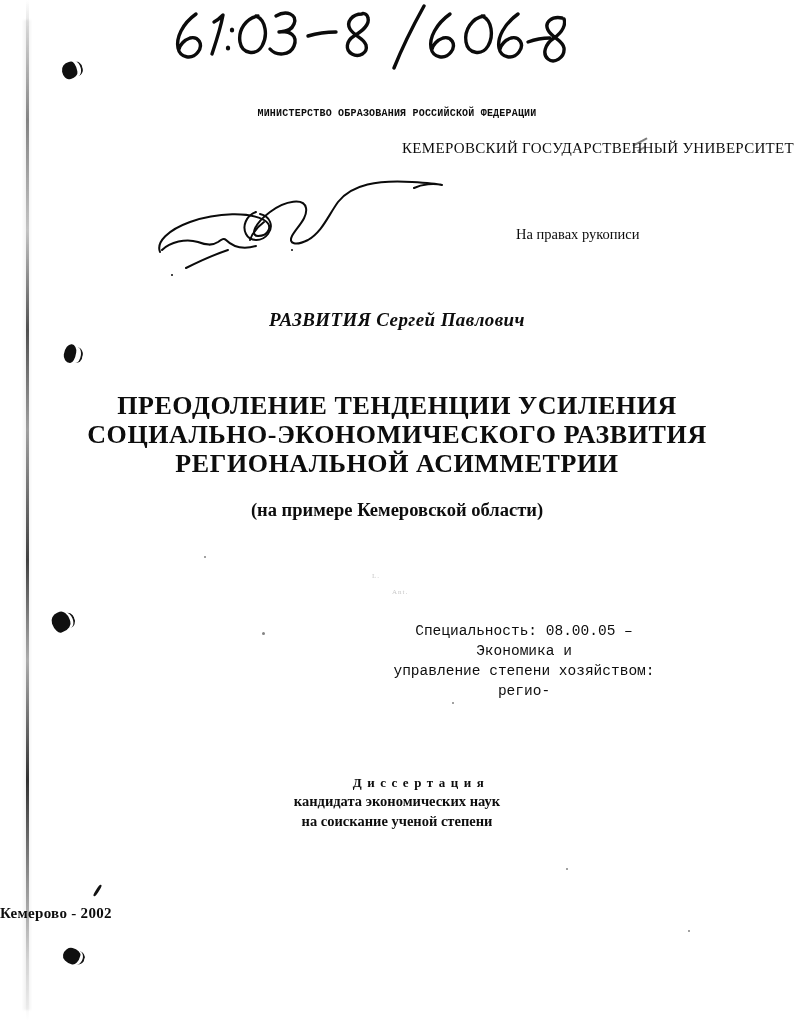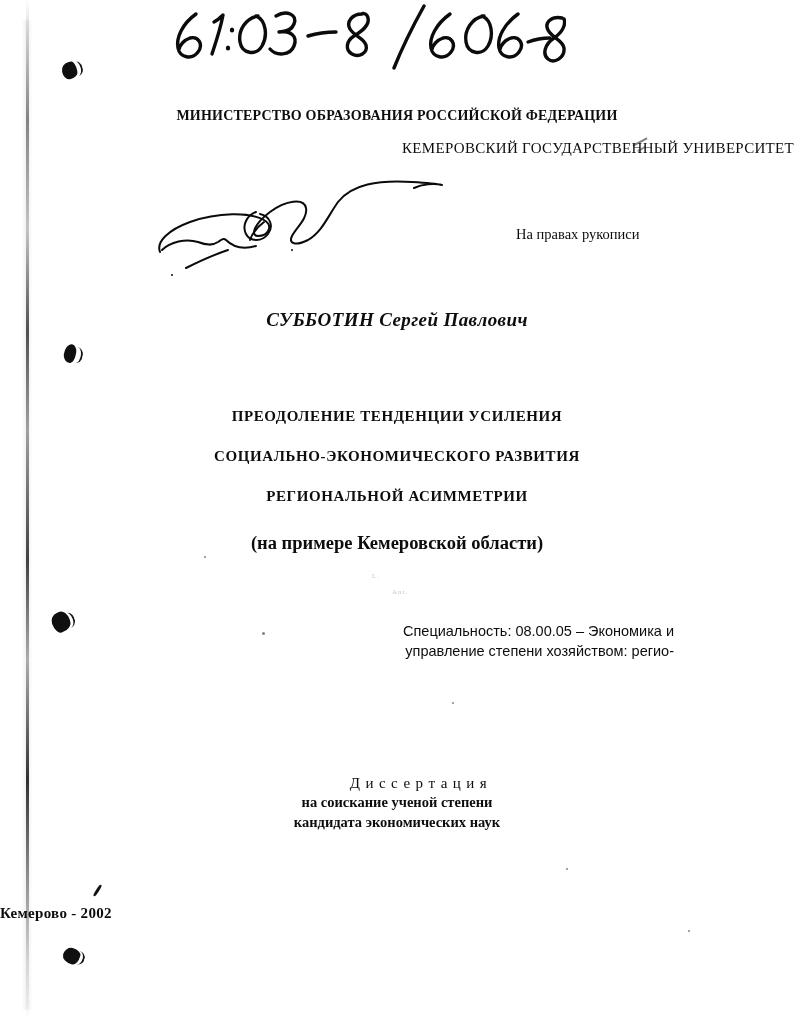--- a/index.html
+++ b/index.html
@@ -166,23 +166,23 @@
     width: 330px;
     height: 106px;
   }
 
   
   .ministry {
     position: absolute;
     left: 0; right: 0; top: 108px;
     text-align: center;
     font-weight: bold;
-    font-size: 14px;
+    font-size: 10px;
     letter-spacing: 0.2px;
-    font-family: Liberation Serif, serif;
+    font-family: Liberation Mono, monospace;
   }
   .university {
     position: absolute;
     left: 0; right: 0; top: 140px;
     text-align: right;
     font-size: 15px;
     letter-spacing: 0.3px;
     font-family: "Liberation Serif", "DejaVu Serif", serif;
   }
   .manuscript-note {
@@ -202,51 +202,50 @@
     letter-spacing: 0.4px;
     font-family: "Liberation Serif", "DejaVu Serif", serif;
   }
   .title-block {
     position: absolute;
     left: 0; right: 0; top: 391px;
     text-align: center;
   }
   .title-line {
     font-weight: bold;
-    font-size: 15px;
+    font-size: 26px;
     letter-spacing: 0.6px;
     line-height: 29px;
     font-family: "Liberation Serif", "DejaVu Serif", serif;
-    margin-top: 11px;
   }
   .title-sub {
     font-weight: bold;
     font-size: 18.5px;
     line-height: 30px;
     margin-top: 17px;
     font-family: "Liberation Serif", "DejaVu Serif", serif;
   }
   .specialty {
     position: absolute;
     left: 374px;
     top: 621px;
     width: 300px;
     font-size: 14.5px;
     line-height: 20px;
-    text-align: right;
-    font-family: Liberation Sans, sans-serif;
+    text-align: center;
+    font-family: Liberation Mono, monospace;
   }
   .degree-block {
     position: absolute;
     left: 0; right: 0; top: 775px;
     text-align: center;
   }
   .degree-word {
-    font-weight: normal;
-    font-size: 15px;
+    font-weight: bold;
+    font-size: 13px;
     letter-spacing: 5.5px;
     font-family: "Liberation Serif", "DejaVu Serif", serif;
     padding-left: 48px;
   }
   .degree-line {
     font-weight: bold;
     font-size: 14.5px;
     line-height: 20px;
     font-family: "Liberation Serif", "DejaVu Serif", serif;
   }
@@ -328,35 +327,35 @@
       <ellipse cx="146" cy="78" rx="1" ry="1" fill="#0b0b0b" stroke="none"></ellipse>
       <ellipse cx="26" cy="103" rx="1" ry="1" fill="#0b0b0b" stroke="none"></ellipse>
     </g>
   </svg>
 
   <div class="ministry">МИНИСТЕРСТВО ОБРАЗОВАНИЯ РОССИЙСКОЙ ФЕДЕРАЦИИ</div>
   <div class="university">КЕМЕРОВСКИЙ ГОСУДАРСТВЕННЫЙ УНИВЕРСИТЕТ</div>
 
   <div class="manuscript-note">На правах рукописи</div>
 
-  <div class="author">СУББОТИН Сергей Павлович</div>
+  <div class="author">РАЗВИТИЯ Сергей Павлович</div>
 
   <div class="title-block">
     <div class="title-line">ПРЕОДОЛЕНИЕ ТЕНДЕНЦИИ УСИЛЕНИЯ</div>
     <div class="title-line">СОЦИАЛЬНО-ЭКОНОМИЧЕСКОГО РАЗВИТИЯ</div>
     <div class="title-line">РЕГИОНАЛЬНОЙ АСИММЕТРИИ</div>
     <div class="title-sub">(на примере Кемеровской области)</div>
   </div>
 
   <div class="specialty">
     <div>Специальность: 08.00.05 – Экономика и</div>
     <div>управление степени хозяйством: регио-</div>
   </div>
 
   <div class="degree-block">
     <div class="degree-word">Диссертация</div>
+    <div class="degree-line">кандидата экономических наук</div>
     <div class="degree-line">на соискание ученой степени</div>
-    <div class="degree-line">кандидата экономических наук</div>
   </div>
 
   <div class="place-year">Кемерово - 2002</div>
 
 </div>
 
 </body></html>

